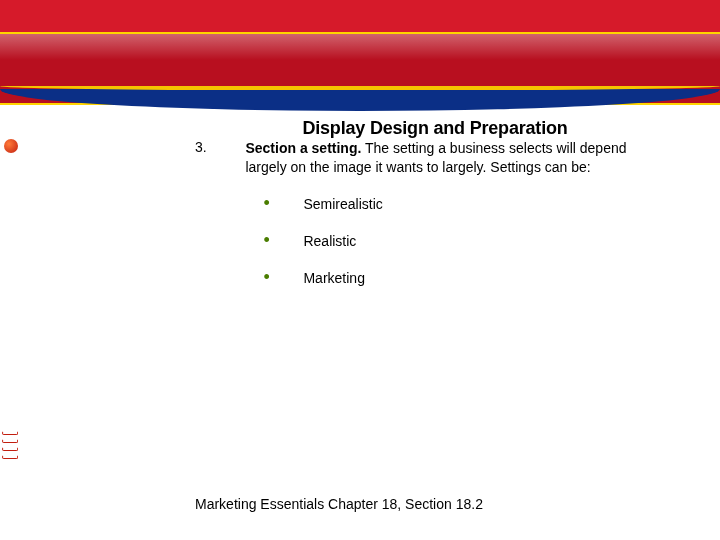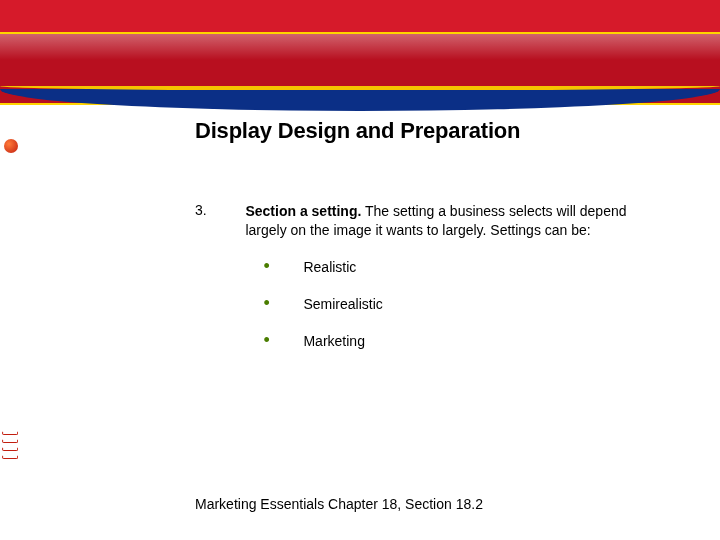--- a/index.html
+++ b/index.html
@@ -73,25 +73,25 @@
   .left-rail .c4 { top: 350px; }
 
   
   .content {
     position: absolute;
     left: 195px;
     top: 118px;
     width: 480px;
   }
   .title {
-    font-size: 22px;
+    font-size: 18px;
     font-weight: bold;
     color: #000;
-    margin-bottom: 58px;
     letter-spacing: -0.2px;
+    text-align: center;
   }
 
   .item-number {
     display: inline-block;
     width: 46px;
     vertical-align: top;
     font-size: 14px;
     color: #000;
   }
   .item-body {
@@ -151,21 +151,21 @@
 </div>
 
 <div class="content">
   <h1 class="title">Display Design and Preparation</h1>
 
   <div>
     <span class="item-number">3.</span>
     <span class="item-body">
       <span class="lead-bold">Section a setting.</span><span> The setting a business selects will depend largely on the image it wants to largely. Settings can be:</span>
       <ul class="bullet-list">
+        <li>Semirealistic</li>
         <li>Realistic</li>
-        <li>Semirealistic</li>
         <li>Marketing</li>
       </ul>
     </span>
   </div>
 </div>
 
 <div class="footer">Marketing Essentials Chapter 18, Section 18.2</div>
 
 </body></html>

